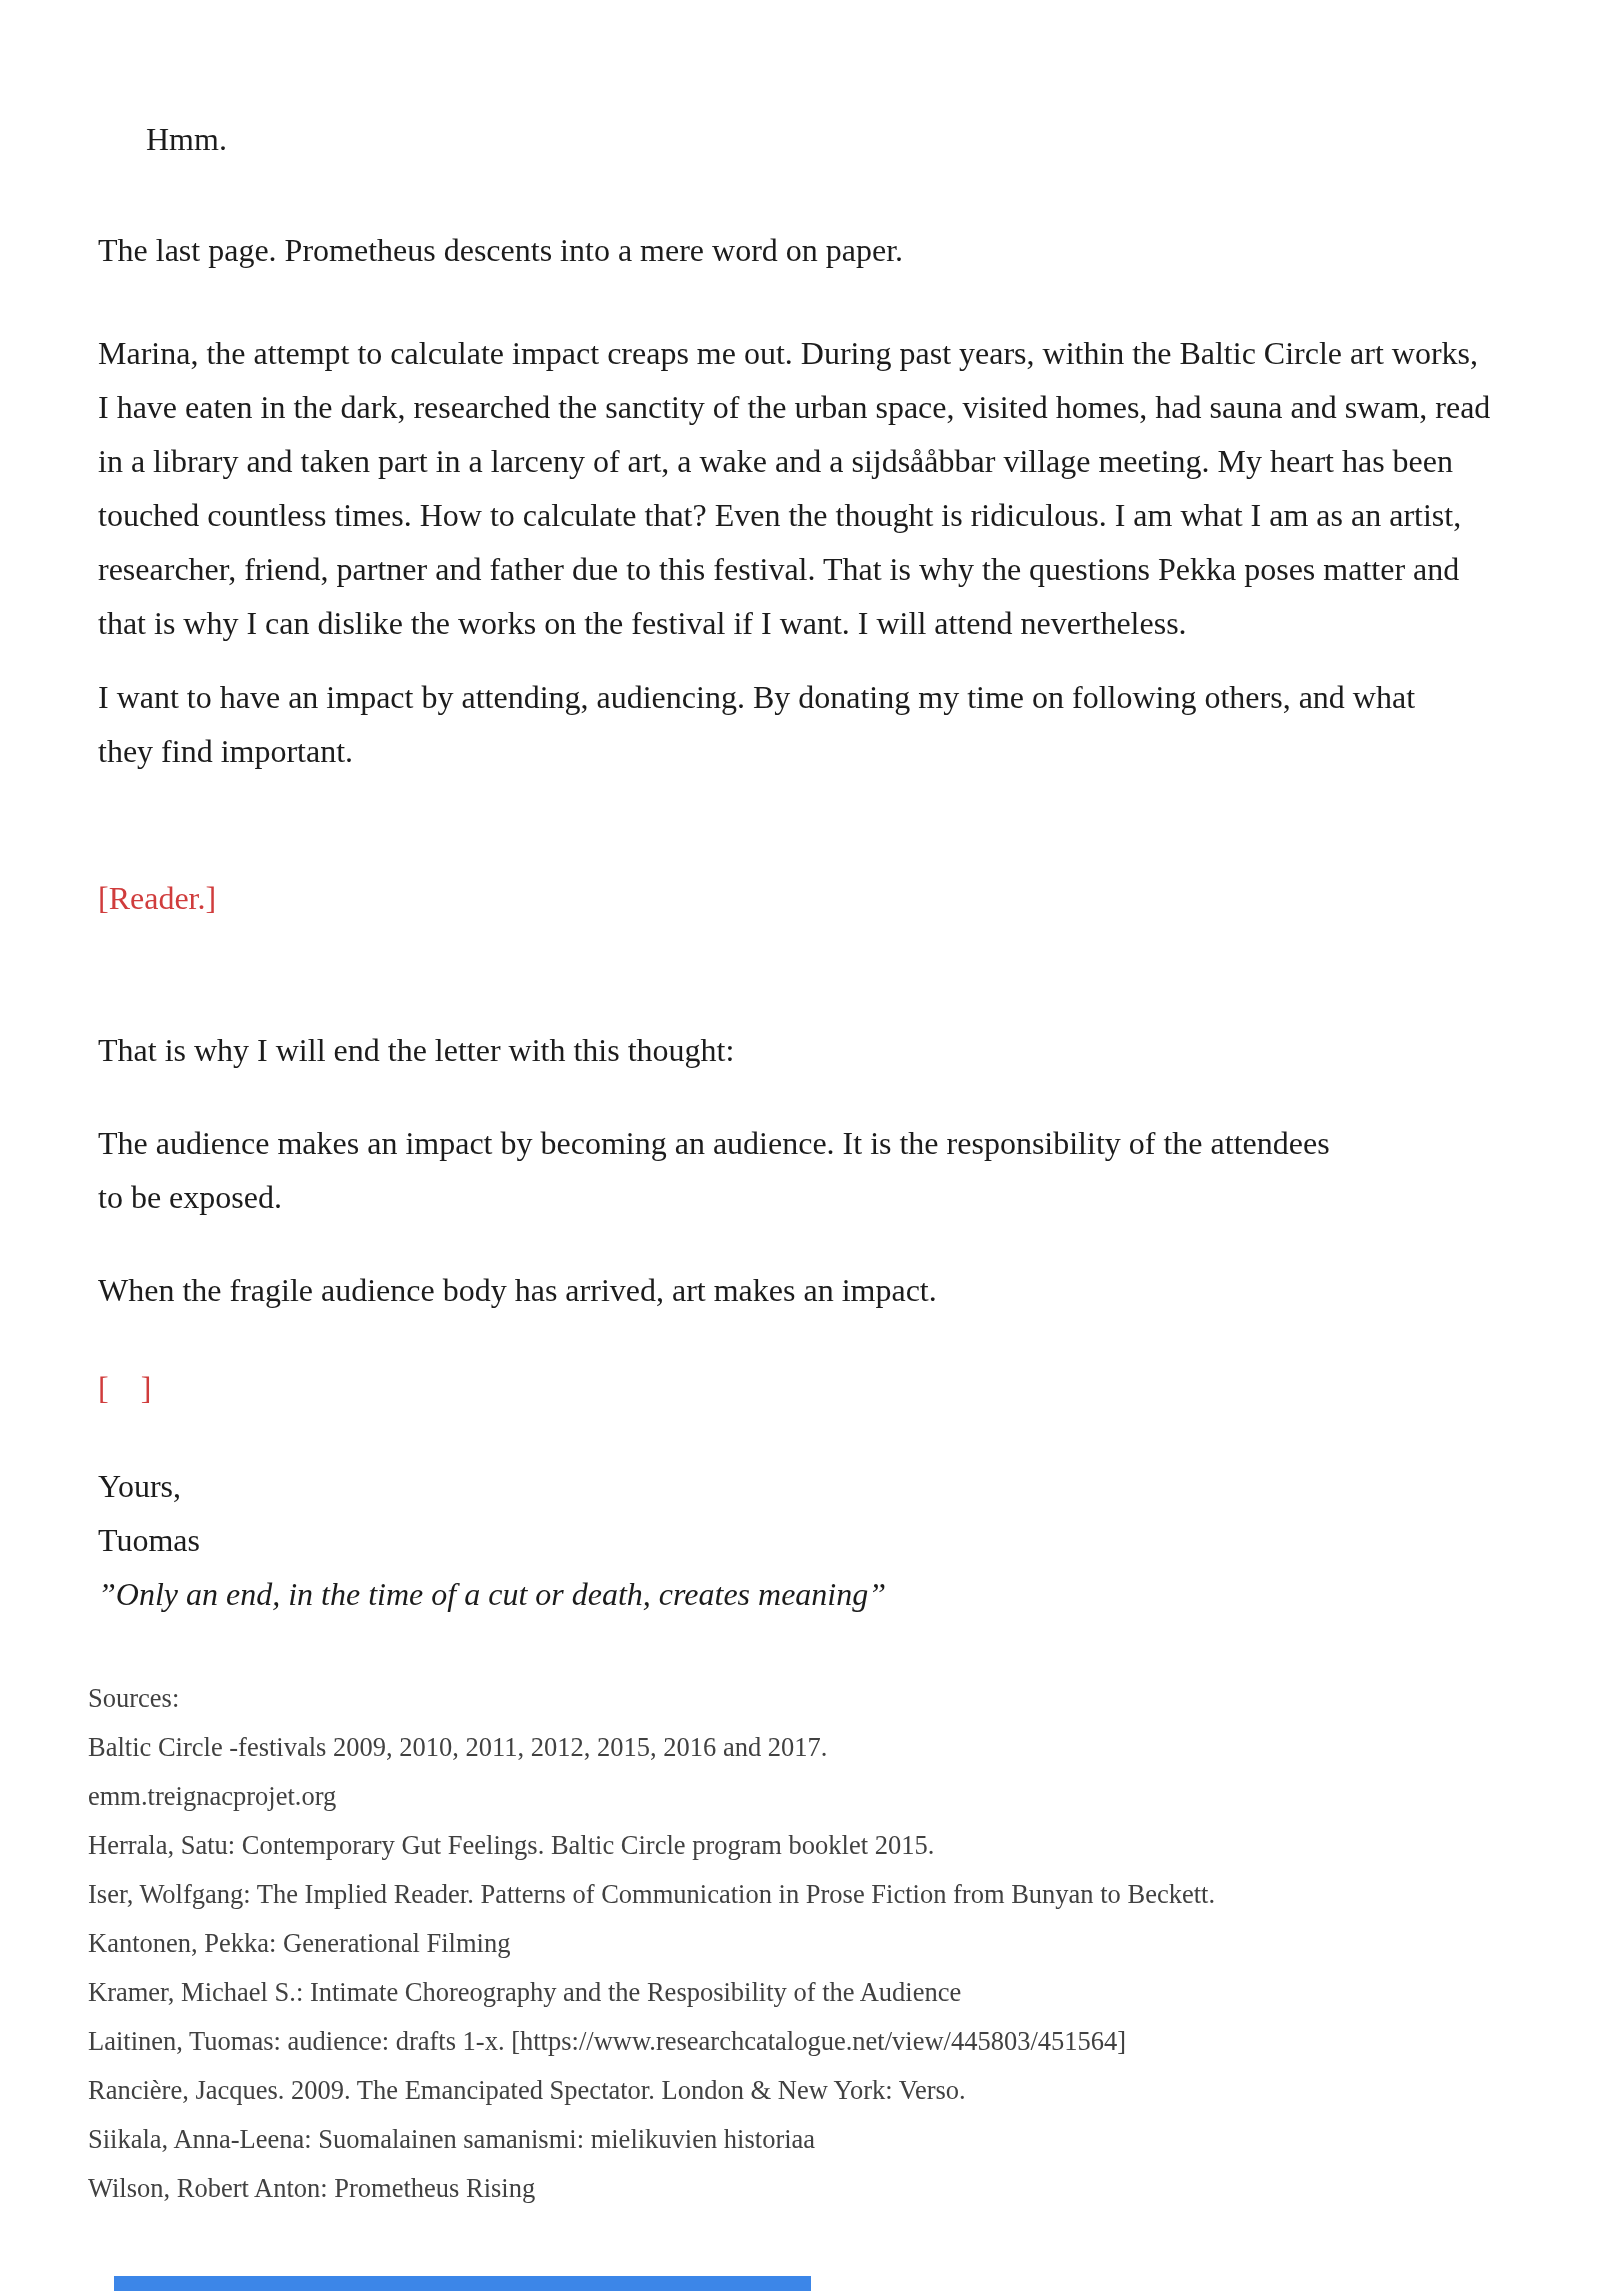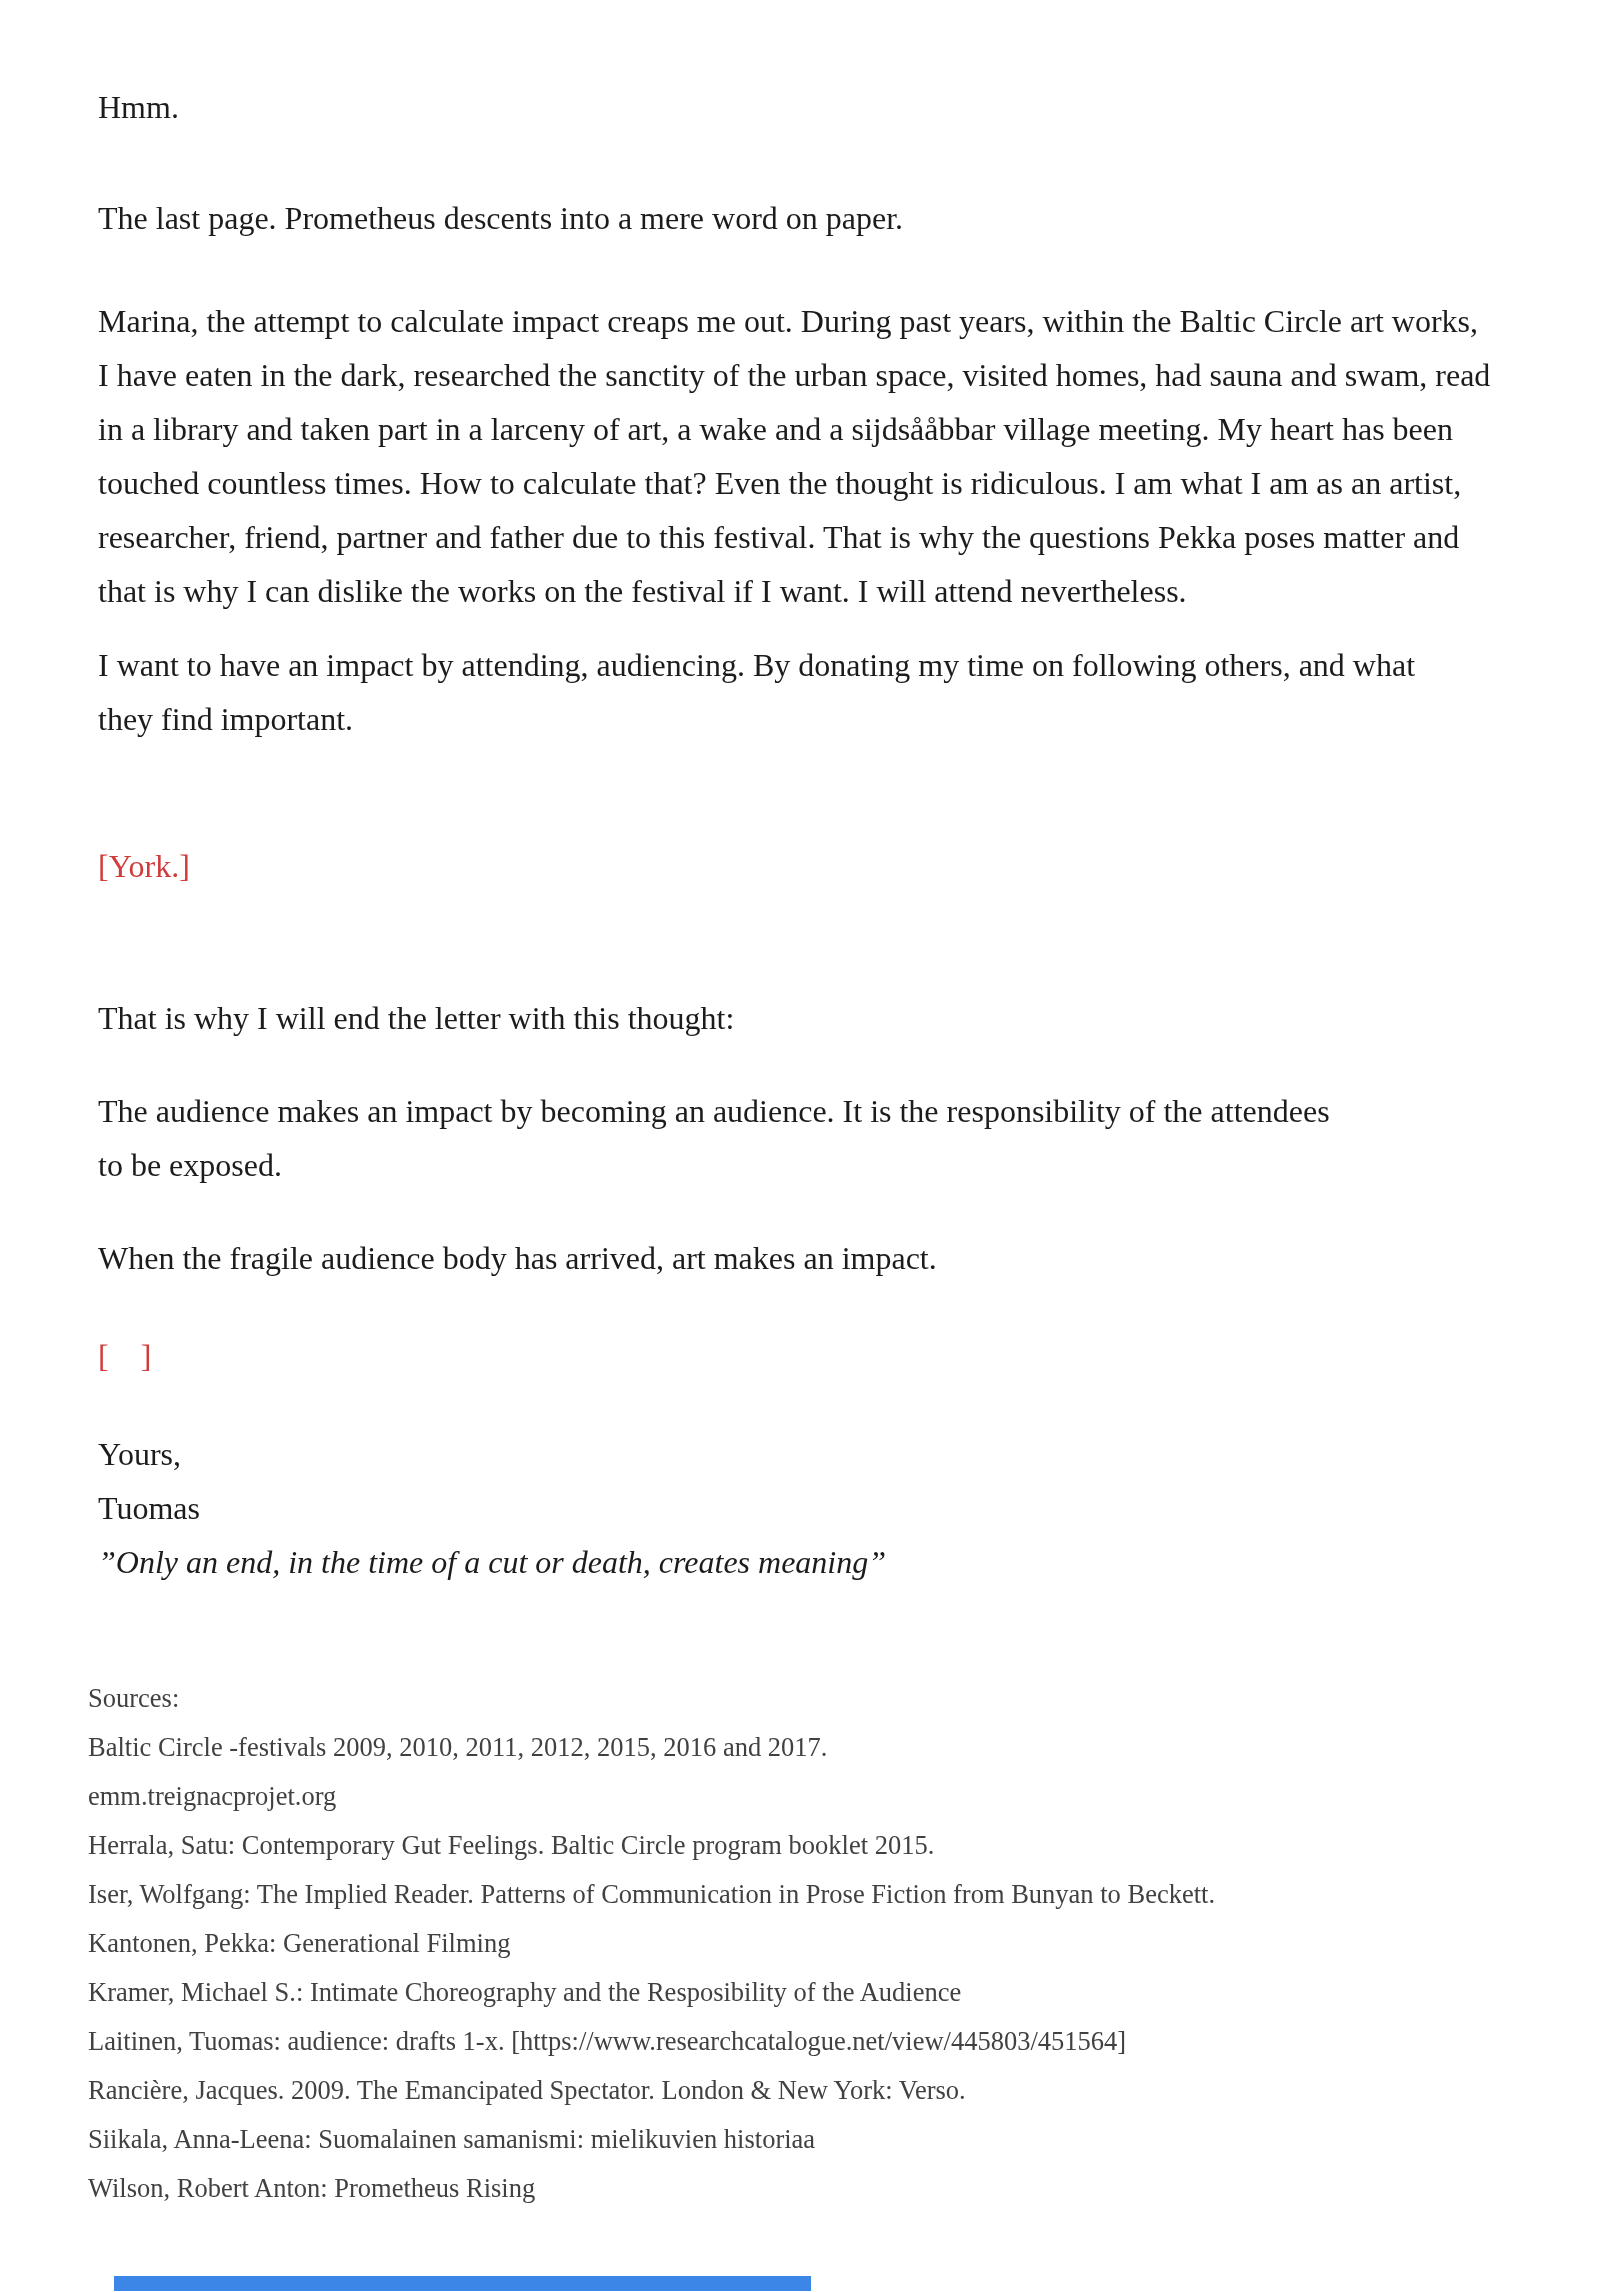--- a/index.html
+++ b/index.html
@@ -25,21 +25,21 @@
   .letter {
     position: absolute;
     left: 98px;
     top: 0;
     width: 1490px;
     color: var(--body-text);
     font-size: 32px;
     line-height: 54px;
   }
   .line, .one-line { white-space: pre; }
-  .interjection { padding-top: 80px; }
+  .interjection { padding-top: 112px; margin-left: 48px; }
   .last-page-line { margin-top: 57px; }
   .main-paragraph { margin-top: 49px; }
   .impact-paragraph { margin-top: 19.6px; }
   .pause-marker {
     margin-top: 93px;
     color: var(--accent-red);
     white-space: pre;
   }
   .thought-intro { margin-top: 98px; }
   .audience-paragraph { margin-top: 39px; }
@@ -87,21 +87,21 @@
         <div class="line">touched countless times. How to calculate that? Even the thought is ridiculous. I am what I am as an artist,</div>
         <div class="line">researcher, friend, partner and father due to this festival. That is why the questions Pekka poses matter and</div>
         <div class="line">that is why I can dislike the works on the festival if I want. I will attend nevertheless.</div>
       </div>
 
     <div class="impact-paragraph">
         <div class="line">I want to have an impact by attending, audiencing. By donating my time on following others, and what</div>
         <div class="line">they find important.</div>
       </div>
 
-    <div class="pause-marker one-line">[York.]</div>
+    <div class="pause-marker one-line">[Reader.]</div>
 
     <div class="thought-intro one-line">That is why I will end the letter with this thought:</div>
 
     <div class="audience-paragraph">
         <div class="line">The audience makes an impact by becoming an audience. It is the responsibility of the attendees</div>
         <div class="line">to be exposed.</div>
       </div>
 
     <div class="fragile-line one-line">When the fragile audience body has arrived, art makes an impact.</div>
 

